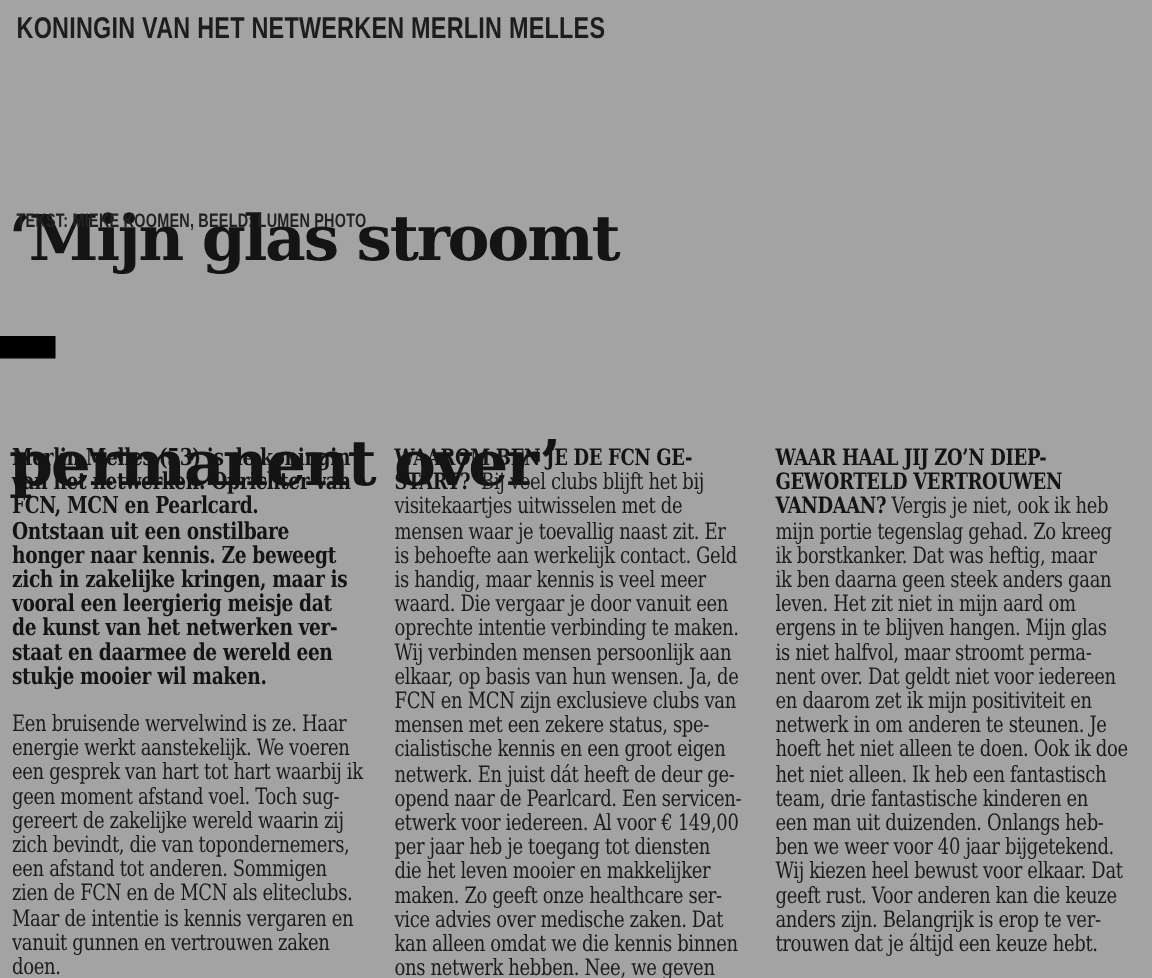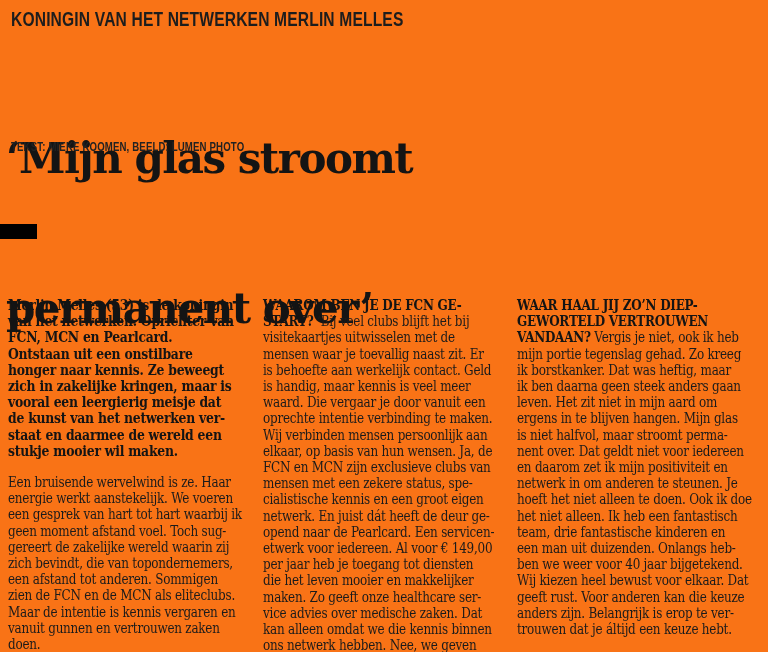--- a/index.html
+++ b/index.html
@@ -1,16 +1,16 @@
 <!DOCTYPE html>
 <html><head>
 <meta charset="utf-8">
 <style>
   html,body{margin:0;padding:0;background:#fff;}
-  .page{position:relative;width:768px;height:652px;background:#f97316;overflow:hidden;
+  .page{position:relative;width:768px;height:652px;background:#a3a3a3;overflow:hidden;
         font-family:"Liberation Sans",sans-serif;color:#1b1b1b;}
   .kicker{position:absolute;left:11px;top:8px;font:700 20px/1.1 "Liberation Sans",sans-serif;
           color:#1d1d1d;letter-spacing:.2px;transform:scaleX(.78);transform-origin:left top;
           white-space:pre;}
   .headline{position:absolute;left:6px;top:34px;font-family:"DejaVu Serif",serif;
             font-weight:700;font-size:42px;line-height:50px;color:#141414;
             letter-spacing:-1.5px;white-space:pre;}
   .byline{position:absolute;left:11px;top:140px;font:700 13px/1.1 "Liberation Sans",sans-serif;
           color:#222;letter-spacing:.2px;transform:scaleX(.74);transform-origin:left top;
           white-space:pre;}

